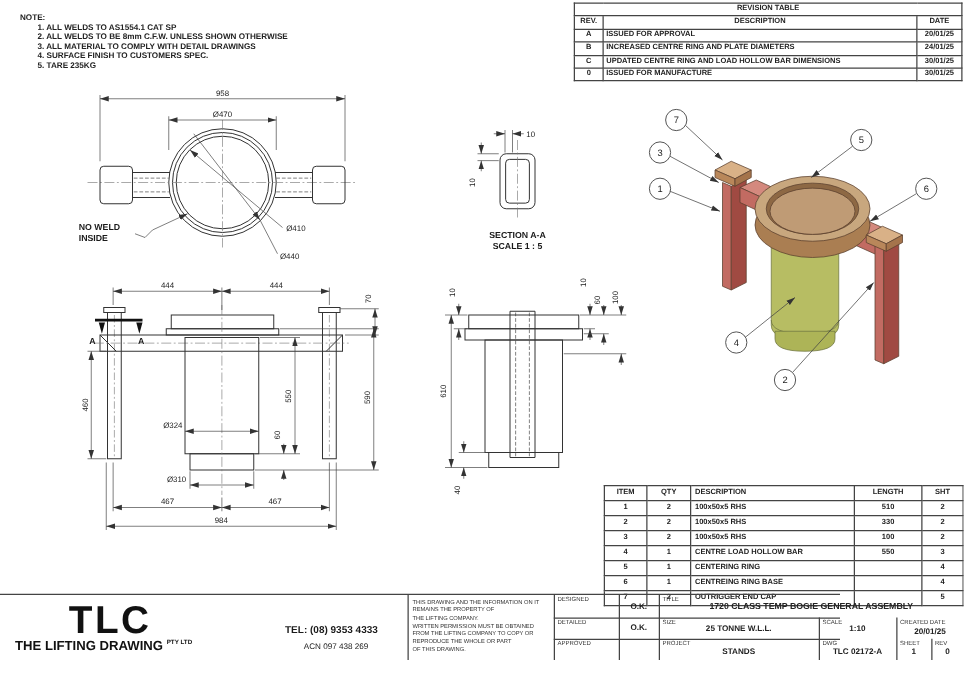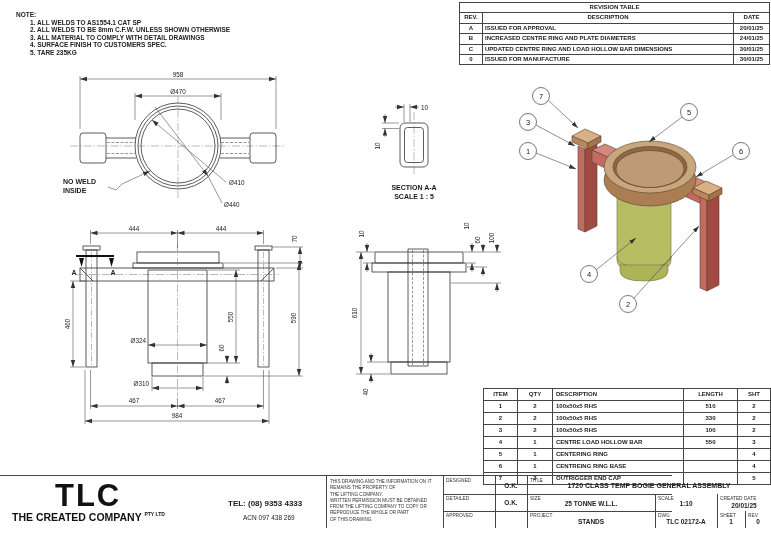--- a/index.html
+++ b/index.html
@@ -437,21 +437,21 @@
   <div class="tb-v" style="left:495px"></div>
   <div class="tb-v" style="left:527px"></div>
   <div class="tb-v" style="left:655px;top:18px"></div>
   <div class="tb-v" style="left:717px;top:18px"></div>
   <div class="tb-v" style="left:745px;top:35px"></div>
   <div class="tb-h" style="left:443px;right:0;top:18px"></div>
   <div class="tb-h" style="left:443px;right:0;top:35px"></div>
 
   <div class="logo">TLC</div>
   <div class="coname">
-    <span>THE CREATED COMPANY</span>
+    <span>THE LIFTING DRAWING</span>
     <span class="sfx">PTY LTD</span>
   </div>
   <div class="tel">TEL: (08) 9353 4333</div>
   <div class="acn">ACN 097 438 269</div>
   <div class="disc">THIS DRAWING AND THE INFORMATION ON IT
 REMAINS THE PROPERTY OF
 THE LIFTING COMPANY.
 WRITTEN PERMISSION MUST BE OBTAINED
 FROM THE LIFTING COMPANY TO COPY OR
 REPRODUCE THE WHOLE OR PART

